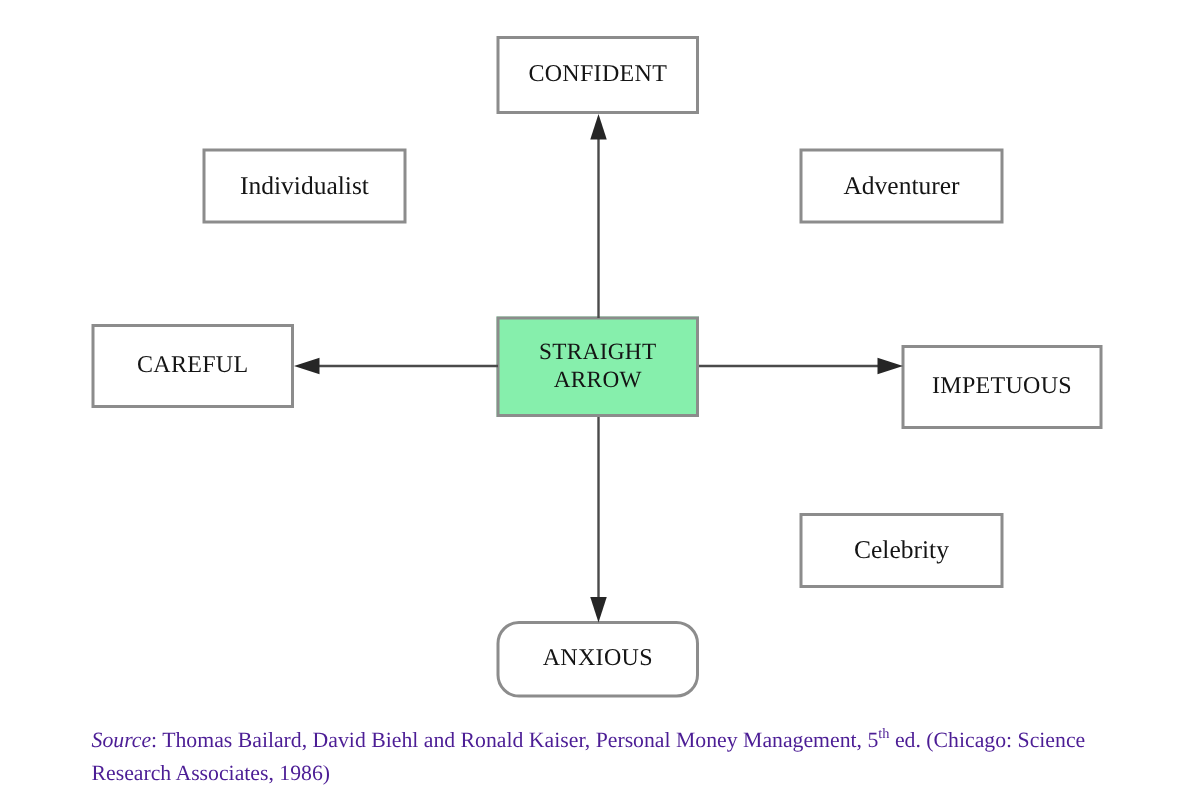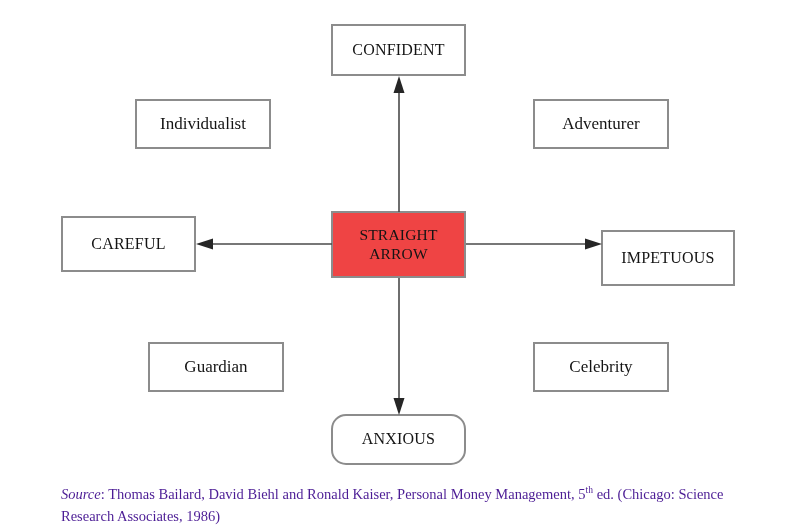--- a/index.html
+++ b/index.html
@@ -34,21 +34,21 @@
   }
   .node-caps {
     font-size: 16px;
     letter-spacing: 0.2px;
     align-items: center;
   }
   .node-title {
     font-size: 17px;
   }
   .node-center {
-    background: #ef4444;
+    background: #86efac;
     font-size: 15.5px;
     letter-spacing: 0.2px;
   }
   .node-center .lbl {
     display: block;
   }
 
   
   #box-confident   { left: 331px; top: 24px;  width: 135px; height: 52px; }
   #box-individualist { left: 135px; top: 99px; width: 136px; height: 50px; }
@@ -118,23 +118,20 @@
     <div>
       <span class="lbl">STRAIGHT</span>
       <span class="lbl">ARROW</span>
     </div>
   </div>
 
   <div class="node node-caps" id="box-impetuous">
     <span>IMPETUOUS</span>
   </div>
 
-  <div class="node node-title" id="box-guardian">
-    <span>Guardian</span>
-  </div>
 
   <div class="node node-title" id="box-celebrity">
     <span>Celebrity</span>
   </div>
 
   <div class="node node-caps" id="box-anxious">
     <span>ANXIOUS</span>
   </div>
 
   <div class="arrow" id="arrow-up">

